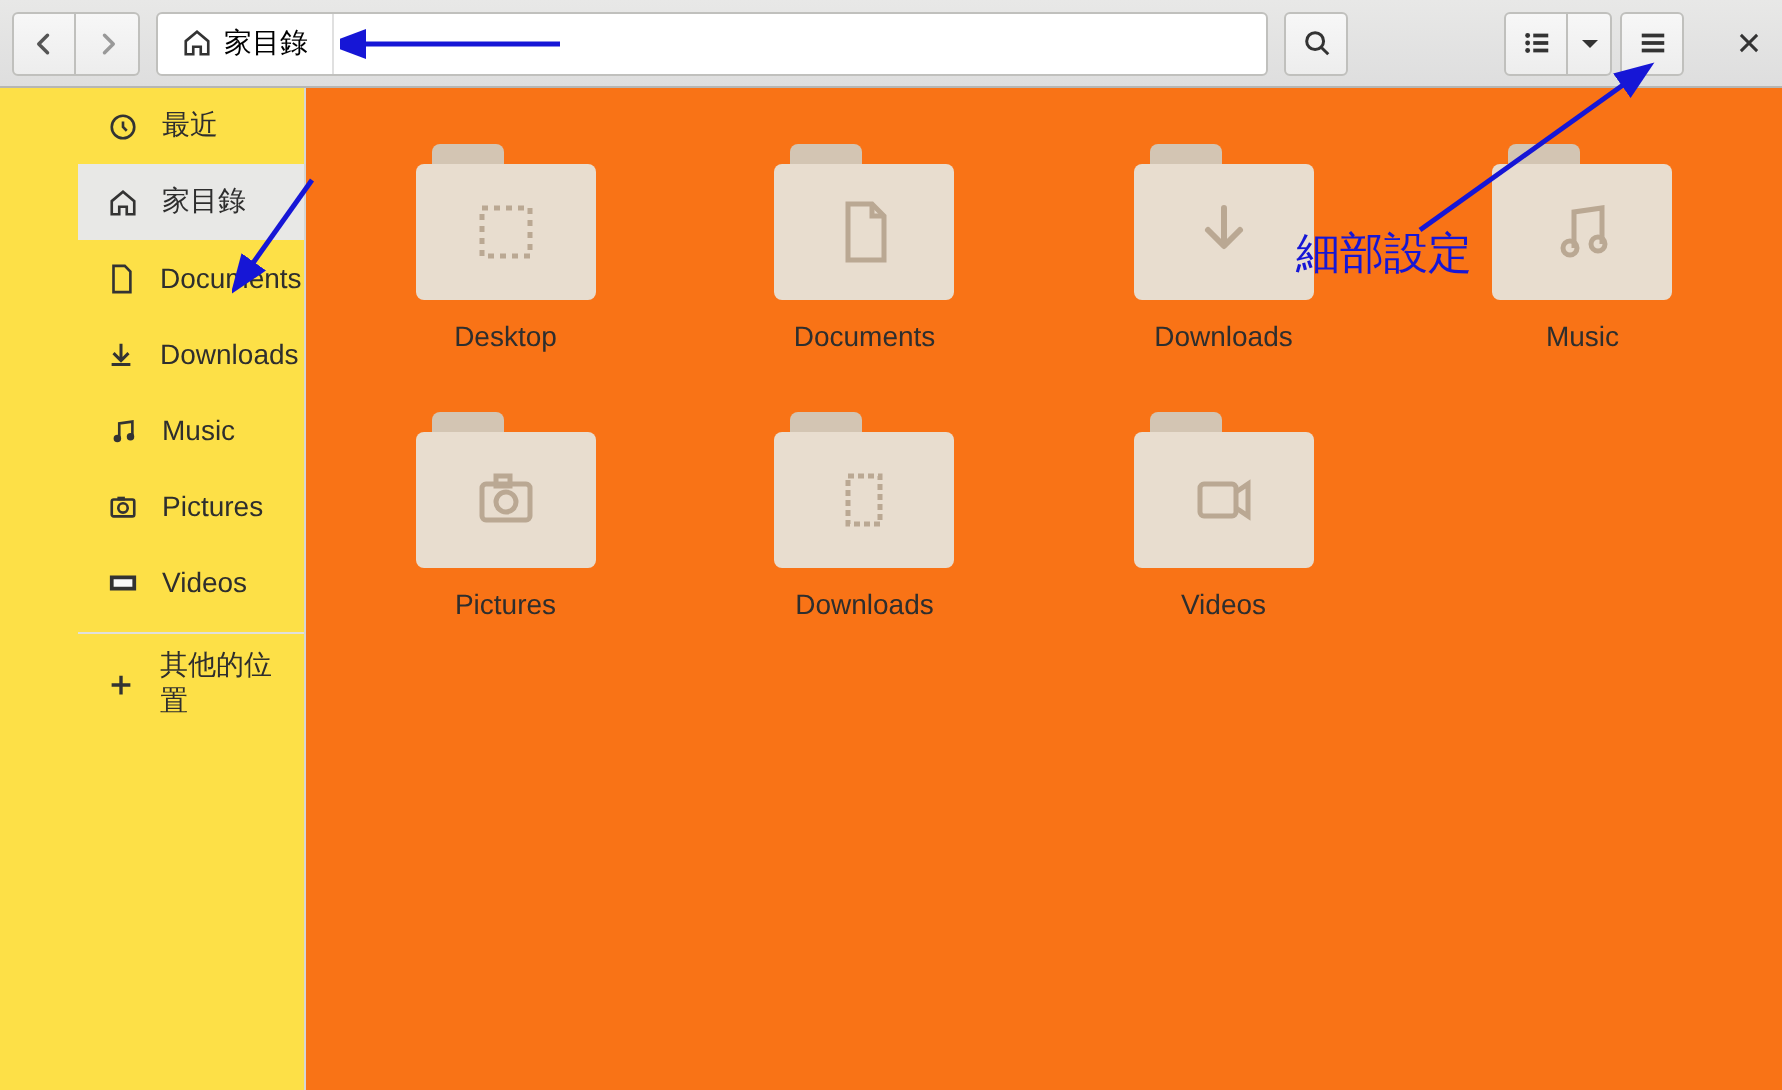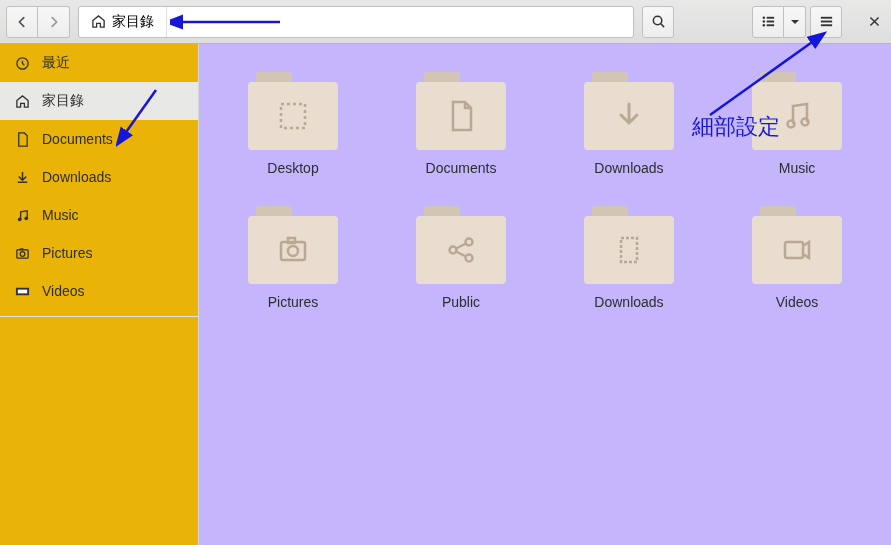--- a/index.html
+++ b/index.html
@@ -49,24 +49,25 @@
   padding: 0 12px;
   gap: 6px;
   border-right: 1px solid #e0e0e0;
   font-size: 14px;
   cursor: pointer;
 }
 
 .main { display: flex; height: calc(100% - 44px); }
 
 .sidebar {
-  width: 199px;
+  width: 153px;
   border-right: 1px solid #d6d6d3;
-  background: #eab308;
+  background: #fde047;
   overflow-y: auto;
+  padding-left: 39px;
 }
 .sidebar-item {
   height: 38px;
   display: flex;
   align-items: center;
   padding: 0 14px;
   gap: 12px;
   font-size: 14px;
   color: #2e2e2e;
   cursor: pointer;
@@ -75,21 +76,21 @@
 .sidebar-item .icon { width: 16px; display: flex; justify-content: center; color: #333; }
 .sidebar-sep { height: 1px; background: #e0e0dd; margin: 6px 0; }
 
 .content {
   flex: 1;
   padding: 28px 20px;
   display: grid;
   grid-template-columns: repeat(4, 1fr);
   gap: 30px 20px;
   align-content: start;
-  background: #c4b5fd;
+  background: #f97316;
 }
 .folder {
   display: flex;
   flex-direction: column;
   align-items: center;
   gap: 10px;
   cursor: pointer;
 }
 .folder-icon {
   width: 90px;
@@ -250,20 +251,28 @@
     <div class="sidebar-item">
       <span class="icon">
           <svg width="15" height="15" viewBox="0 0 16 16">
             <rect x="1" y="4" width="14" height="8" fill="#333"></rect>
             <rect x="3" y="6" width="10" height="4" fill="#fafafa"></rect>
           </svg>
         </span>
       <span>Videos</span>
     </div>
     <div class="sidebar-sep"></div>
+    <div class="sidebar-item">
+      <span class="icon">
+          <svg width="15" height="15" viewBox="0 0 16 16">
+            <path d="M8 3 V13 M3 8 H13" stroke="#333" stroke-width="1.8"></path>
+          </svg>
+        </span>
+      <span>其他的位置</span>
+    </div>
   </div>
 
   <div class="content" id="folder-grid">
       <div class="folder">
         <div class="folder-icon">
           <div class="tab"></div>
           <div class="body">
             <svg class="glyph" width="36" height="36" viewBox="0 0 36 36">
               <rect x="6" y="6" width="24" height="24" fill="none" stroke="#baa893" stroke-width="2.5" stroke-dasharray="3 3"></rect>
             </svg>
@@ -312,35 +321,20 @@
           <div class="tab"></div>
           <div class="body">
             <svg class="glyph" width="36" height="36" viewBox="0 0 36 36">
               <rect x="6" y="10" width="24" height="18" rx="2" fill="none" stroke="#baa893" stroke-width="2.5"></rect>
               <circle cx="18" cy="19" r="5" fill="none" stroke="#baa893" stroke-width="2.5"></circle>
               <rect x="13" y="6" width="7" height="5" fill="none" stroke="#baa893" stroke-width="2.5"></rect>
             </svg>
           </div>
         </div>
         <div class="folder-label">Pictures</div>
-      </div>
-      <div class="folder">
-        <div class="folder-icon">
-          <div class="tab"></div>
-          <div class="body">
-            <svg class="glyph" width="36" height="36" viewBox="0 0 36 36">
-              <circle cx="10" cy="18" r="3.5" fill="none" stroke="#baa893" stroke-width="2.5"></circle>
-              <circle cx="26" cy="10" r="3.5" fill="none" stroke="#baa893" stroke-width="2.5"></circle>
-              <circle cx="26" cy="26" r="3.5" fill="none" stroke="#baa893" stroke-width="2.5"></circle>
-              <line x1="13" y1="16.5" x2="23" y2="11.5" stroke="#baa893" stroke-width="2.5"></line>
-              <line x1="13" y1="19.5" x2="23" y2="24.5" stroke="#baa893" stroke-width="2.5"></line>
-            </svg>
-          </div>
-        </div>
-        <div class="folder-label">Public</div>
       </div>
       <div class="folder">
         <div class="folder-icon">
           <div class="tab"></div>
           <div class="body">
             <svg class="glyph" width="36" height="36" viewBox="0 0 36 36">
               <rect x="10" y="6" width="16" height="24" fill="none" stroke="#baa893" stroke-width="2.5" stroke-dasharray="3 2"></rect>
             </svg>
           </div>
         </div>
@@ -380,13 +374,13 @@
 </svg>
 
 <svg class="annotation-arrow" style="left:700px;top:30px" width="140" height="100">
   <defs>
       <marker id="ah3" markerWidth="10" markerHeight="10" refX="2" refY="3" orient="auto">
         <path d="M0,0 L0,6 L8,3 Z" fill="#1616d6"></path>
       </marker>
     </defs>
   <line x1="10" y1="85" x2="115" y2="10" stroke="#1616d6" stroke-width="2.5" marker-end="url(#ah3)"></line>
 </svg>
-<div class="annotation-text" style="left:692px;top:112px">細部設定</div>
+<div class="annotation-text" style="left:648px;top:112px">細部設定</div>
 
 </body></html>

